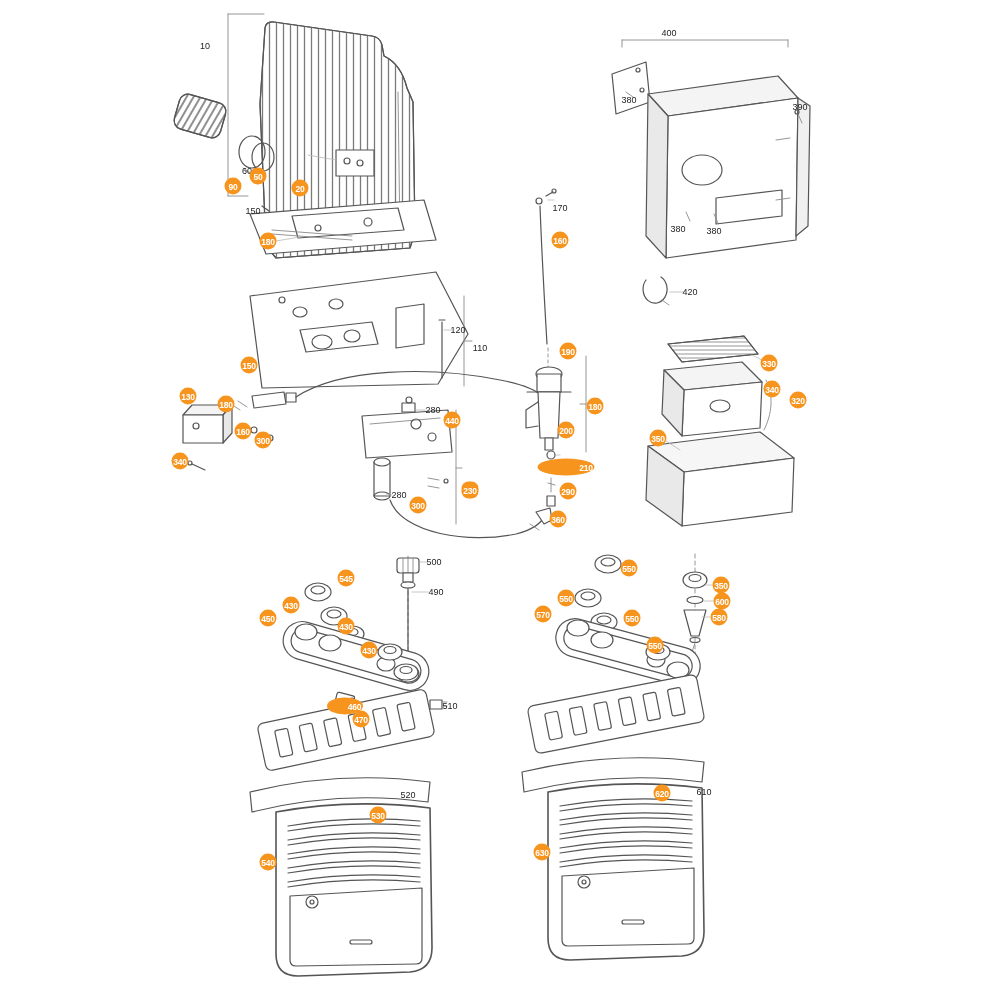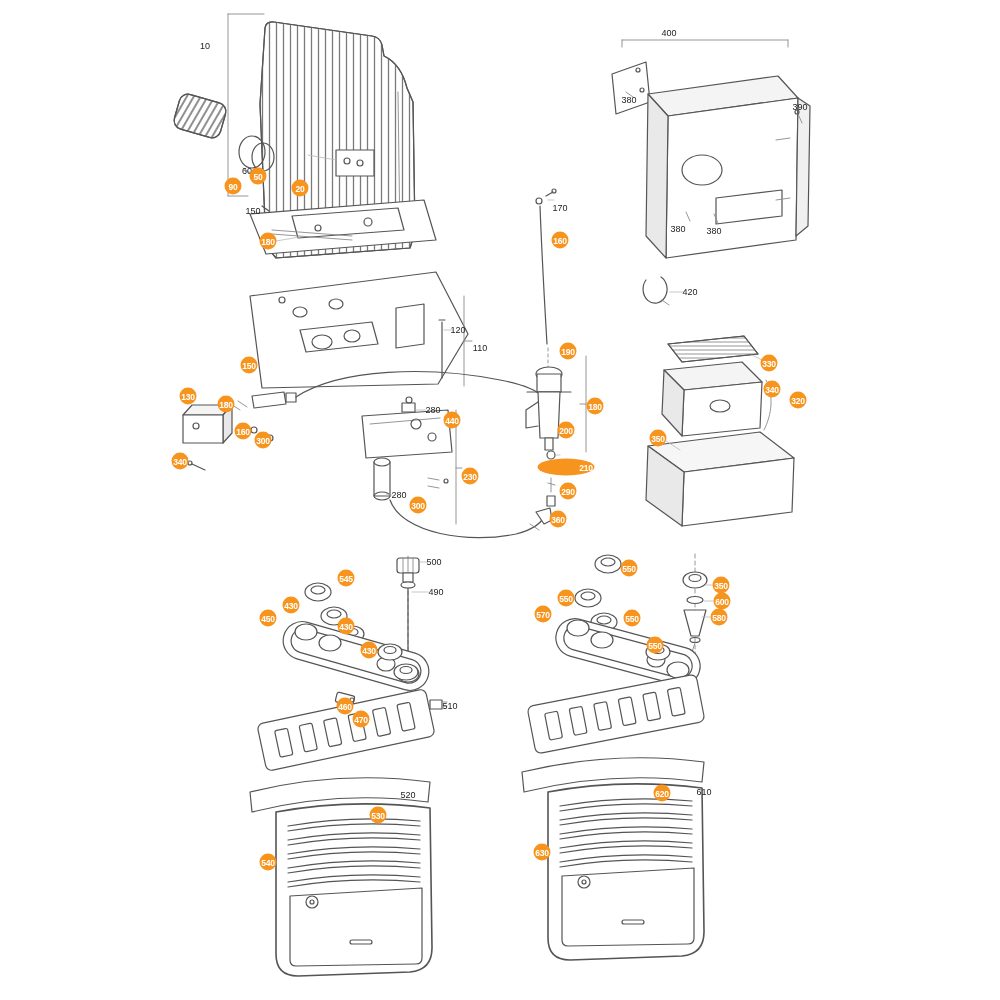--- a/index.html
+++ b/index.html
@@ -302,38 +302,38 @@
       <div class="badge" style="left: 258px; top: 176px;">50</div>
       <div class="badge" style="left: 268px; top: 241px;">180</div>
       <div class="badge" style="left: 560px; top: 240px;">160</div>
       <div class="badge" style="left: 249px; top: 365px;">150</div>
       <div class="badge" style="left: 188px; top: 396px;">130</div>
       <div class="badge" style="left: 226px; top: 404px;">180</div>
       <div class="badge" style="left: 243px; top: 431px;">160</div>
       <div class="badge" style="left: 263px; top: 440px;">300</div>
       <div class="badge" style="left: 180px; top: 461px;">340</div>
       <div class="badge" style="left: 452px; top: 420px;">440</div>
-      <div class="badge" style="left: 470px; top: 476px;">230</div>
+      <div class="badge" style="left: 470px; top: 490px; border-radius: 7px;">230</div>
       <div class="badge" style="left: 418px; top: 505px;">300</div>
       <div class="badge" style="left: 568px; top: 351px;">190</div>
       <div class="badge" style="left: 595px; top: 406px;">180</div>
       <div class="badge" style="left: 566px; top: 430px;">200</div>
       <div class="badge" style="left: 566px; top: 467px; padding-left: 40px;">210</div>
       <div class="badge" style="left: 568px; top: 491px;">290</div>
       <div class="badge" style="left: 558px; top: 519px;">360</div>
       <div class="badge" style="left: 769px; top: 363px;">330</div>
       <div class="badge" style="left: 772px; top: 389px;">340</div>
       <div class="badge" style="left: 798px; top: 400px;">320</div>
       <div class="badge" style="left: 658px; top: 438px;">350</div>
       <div class="badge" style="left: 346px; top: 578px;">545</div>
       <div class="badge" style="left: 291px; top: 605px;">430</div>
       <div class="badge" style="left: 268px; top: 618px;">450</div>
       <div class="badge" style="left: 346px; top: 626px;">430</div>
       <div class="badge" style="left: 369px; top: 650px;">430</div>
-      <div class="badge" style="left: 345px; top: 706px;">460</div>
+      <div class="badge" style="left: 345px; top: 706px; padding-left: 19px;">460</div>
       <div class="badge" style="left: 361px; top: 719px;">470</div>
       <div class="badge" style="left: 378px; top: 815px;">530</div>
       <div class="badge" style="left: 268px; top: 862px;">540</div>
       <div class="badge" style="left: 629px; top: 568px;">550</div>
       <div class="badge" style="left: 566px; top: 598px;">550</div>
       <div class="badge" style="left: 543px; top: 614px; text-align: right;">570</div>
       <div class="badge" style="left: 632px; top: 618px;">550</div>
       <div class="badge" style="left: 655px; top: 645px;">550</div>
       <div class="badge" style="left: 721px; top: 585px;">350</div>
       <div class="badge" style="left: 722px; top: 601px;">600</div>

